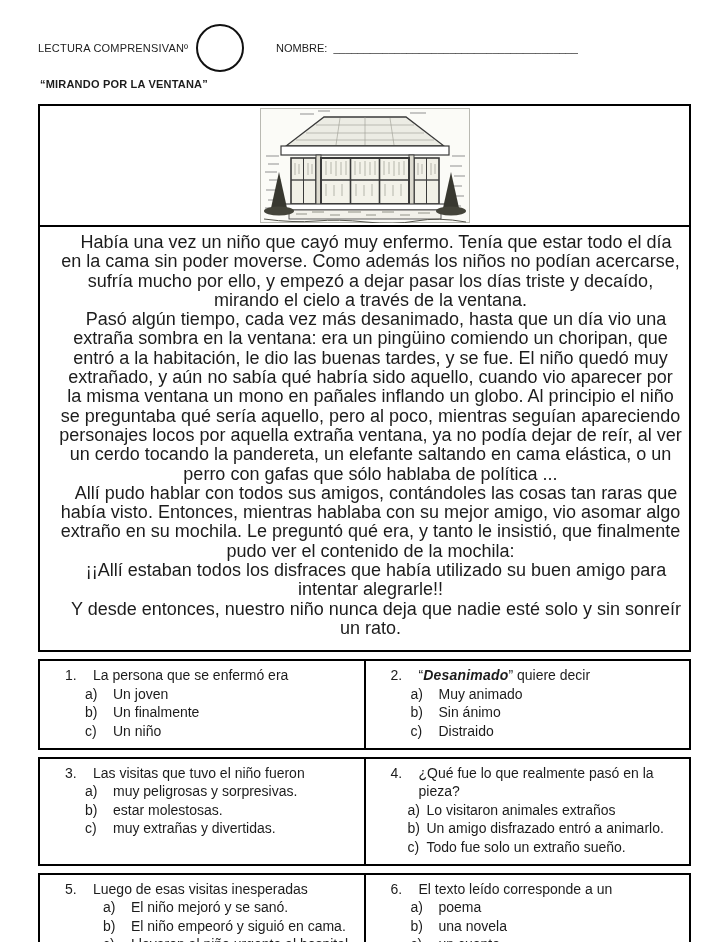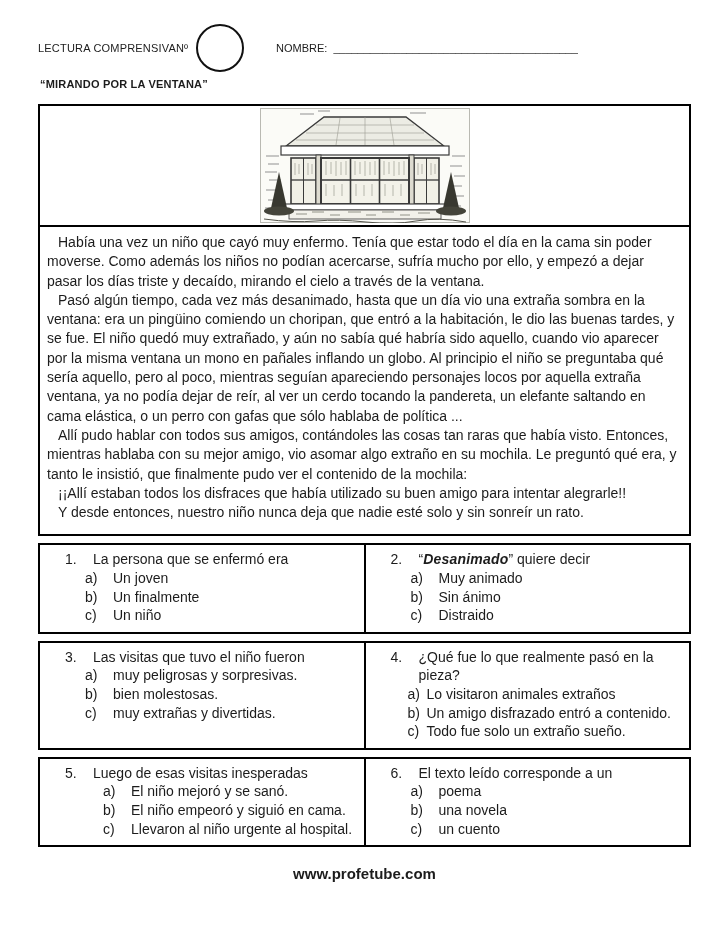--- a/index.html
+++ b/index.html
@@ -19,21 +19,21 @@
     margin-left:8px;flex:0 0 auto;
   }
   .hdr-name{margin-left:32px;}
   .name-line{margin-left:6px;letter-spacing:0;color:#333;white-space:nowrap;overflow:hidden;max-width:260px;display:inline-block;}
 
   .title{font-size:11px;font-weight:bold;margin:0 0 14px 2px;letter-spacing:.2px;}
 
   
   .main-box{border:2px solid #000;}
   .image-section{height:119px;border-bottom:2px solid #000;display:flex;align-items:center;justify-content:center;}
-  .story-section{padding:6px 7px 12px 7px;font-size:14px;line-height:19.3px;text-align:left;}
+  .story-section{padding:6px 7px 12px 7px;font-size:18px;line-height:19.3px;text-align:center;margin-left:12px;}
   .story-par{margin:0;text-indent:11px;}
 
   
   .q-row{display:flex;border:2px solid #000;margin-top:7px;}
   .q-cell{flex:1 1 50%;padding:5px 6px 7px 0;font-size:14px;line-height:18.6px;min-width:0;}
   .q-cell.right{border-left:2px solid #000;}
   .q-line{display:flex;padding-left:25px;}
   .q-num{min-width:18px;margin-right:10px;}
   .q-text b i{letter-spacing:.2px;}
   .opt{display:flex;padding-left:45px;}
@@ -170,39 +170,39 @@
       <div class="q-line">
         <span class="q-num" data-name="question-number">3.</span>
         <span class="q-text" data-name="question-text">Las  visitas que tuvo el niño fueron</span>
       </div>
       <div class="opt" data-name="option-a">
         <span class="opt-letter" data-name="option-letter">a)</span>
         <span data-name="option-text">muy peligrosas y sorpresivas.</span>
       </div>
       <div class="opt" data-name="option-b">
         <span class="opt-letter" data-name="option-letter">b)</span>
-        <span data-name="option-text">bien molestosas.</span>
+        <span data-name="option-text">estar molestosas.</span>
       </div>
       <div class="opt" data-name="option-c">
         <span class="opt-letter" data-name="option-letter">c)</span>
         <span data-name="option-text">muy extrañas y divertidas.</span>
       </div>
     </div>
     <div class="q-cell right" data-name="question-4">
       <div class="q-line">
         <span class="q-num" data-name="question-number">4.</span>
         <span class="q-text" data-name="question-text">¿Qué fue lo que realmente pasó en la pieza?</span>
       </div>
       <div class="opt" data-name="option-a">
         <span class="opt-letter" data-name="option-letter">a)</span>
         <span data-name="option-text">Lo visitaron animales extraños</span>
       </div>
       <div class="opt" data-name="option-b">
         <span class="opt-letter" data-name="option-letter">b)</span>
-        <span data-name="option-text">Un amigo disfrazado entró a contenido.</span>
+        <span data-name="option-text">Un amigo disfrazado entró a animarlo.</span>
       </div>
       <div class="opt" data-name="option-c">
         <span class="opt-letter" data-name="option-letter">c)</span>
         <span data-name="option-text">Todo fue solo un extraño sueño.</span>
       </div>
     </div>
   </div>
 
   <div class="q-row" data-name="question-row-3">
     <div class="q-cell" data-name="question-5">

